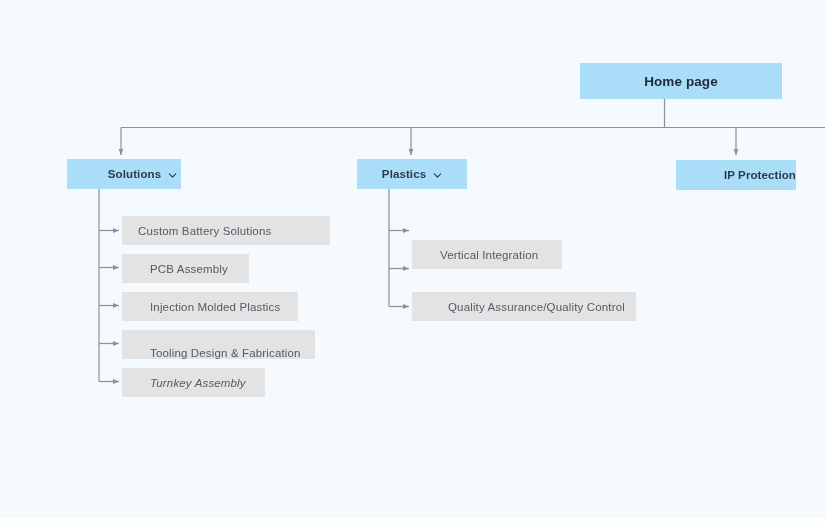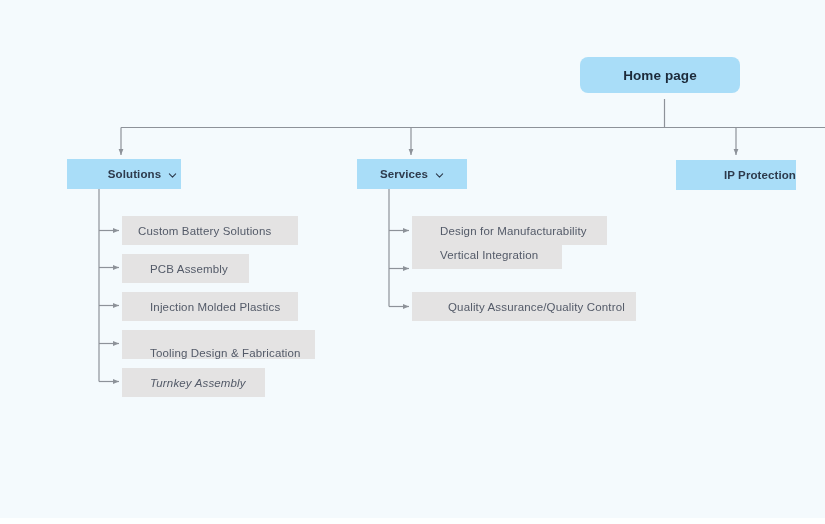--- a/index.html
+++ b/index.html
@@ -104,65 +104,62 @@
       <path d="M99,343.5 L119,343.5" marker-end="url(#arrowhead)"></path>
       <path d="M99,381.5 L119,381.5" marker-end="url(#arrowhead)"></path>
 
       <path d="M389,189 L389,306.5"></path>
       <path d="M389,230.5 L409,230.5" marker-end="url(#arrowhead)"></path>
       <path d="M389,268.5 L409,268.5" marker-end="url(#arrowhead)"></path>
       <path d="M389,306.5 L409,306.5" marker-end="url(#arrowhead)"></path>
     </g>
   </svg>
 
-  <div class="node node-root" style="left:580px; top:57px; width:160px; height:36px;border-radius:8px;">
+  <div class="node node-root" style="left:580px; top:63px; width:202px; height:36px;">
     <span class="node-label">Home page</span>
   </div>
 
   <div class="node node-branch" style="left:67px; top:159px; width:114px; height:30px;padding-left:37px;">
     <span class="node-label">Solutions</span>
     <span class="chevron-icon">
       <svg viewBox="0 0 10 10" width="9" height="9">
         <path d="M1.5,3.2 L5,6.8 L8.5,3.2" fill="none" stroke="#2d3a4c" stroke-width="1.2" stroke-linecap="round" stroke-linejoin="round"></path>
       </svg>
     </span>
   </div>
 
   <div class="node node-branch" style="left:357px; top:159px; width:110px; height:30px;">
-    <span class="node-label">Services</span>
+    <span class="node-label">Plastics</span>
     <span class="chevron-icon">
       <svg viewBox="0 0 10 10" width="9" height="9">
         <path d="M1.5,3.2 L5,6.8 L8.5,3.2" fill="none" stroke="#2d3a4c" stroke-width="1.2" stroke-linecap="round" stroke-linejoin="round"></path>
       </svg>
     </span>
   </div>
 
   <div class="node node-branch" style="left:676px; top:160px; width:120px; height:30px;justify-content:flex-end;">
     <span class="node-label">IP Protection</span>
   </div>
 
-  <div class="node node-leaf" style="left:122px; top:216px; width:176px; height:29px;padding-left:16px;">
+  <div class="node node-leaf" style="left:122px; top:216px; width:208px; height:29px;padding-left:16px;">
     <span class="node-label">Custom Battery Solutions</span>
   </div>
   <div class="node node-leaf" style="left:122px; top:254px; width:127px; height:29px;">
     <span class="node-label">PCB Assembly</span>
   </div>
   <div class="node node-leaf" style="left:122px; top:292px; width:176px; height:29px;">
     <span class="node-label">Injection Molded Plastics</span>
   </div>
   <div class="node node-leaf" style="left:122px; top:330px; width:193px; height:29px;align-items:flex-end;">
     <span class="node-label">Tooling Design &amp; Fabrication</span>
   </div>
   <div class="node node-leaf" style="left:122px; top:368px; width:143px; height:29px;font-style:italic;">
     <span class="node-label">Turnkey Assembly</span>
   </div>
 
-  <div class="node node-leaf" style="left:412px; top:216px; width:195px; height:29px;">
-    <span class="node-label">Design for Manufacturability</span>
-  </div>
   <div class="node node-leaf" style="left:412px; top:240px; width:150px; height:29px;">
     <span class="node-label">Vertical Integration</span>
   </div>
   <div class="node node-leaf" style="left:412px; top:292px; width:224px; height:29px;padding-left:36px;">
     <span class="node-label">Quality Assurance/Quality Control</span>
   </div>
 
   <div id="bottom-strip"></div>
 </div>
 

